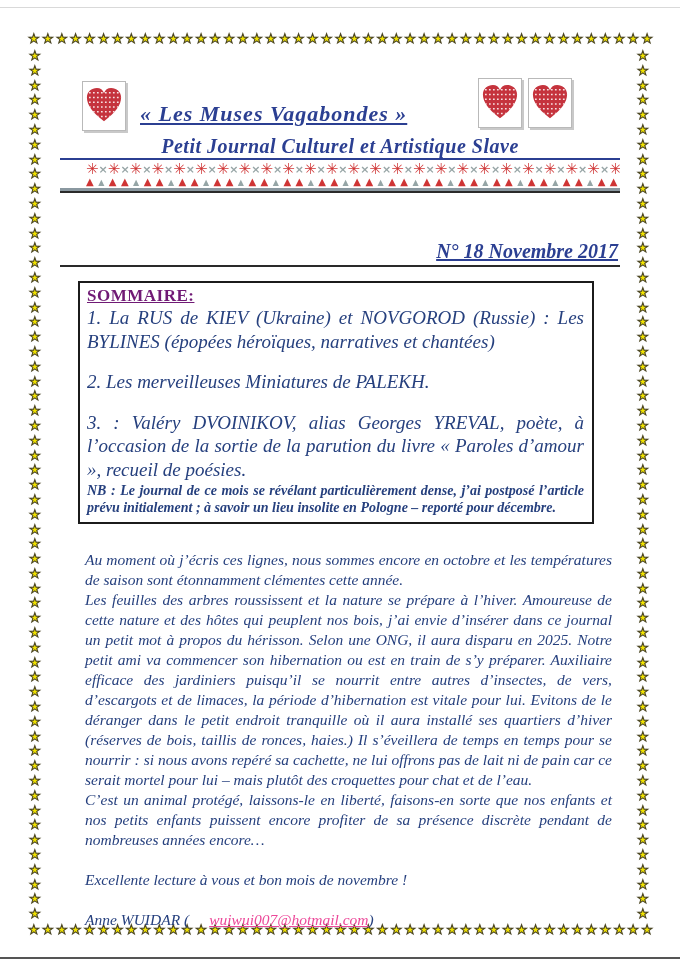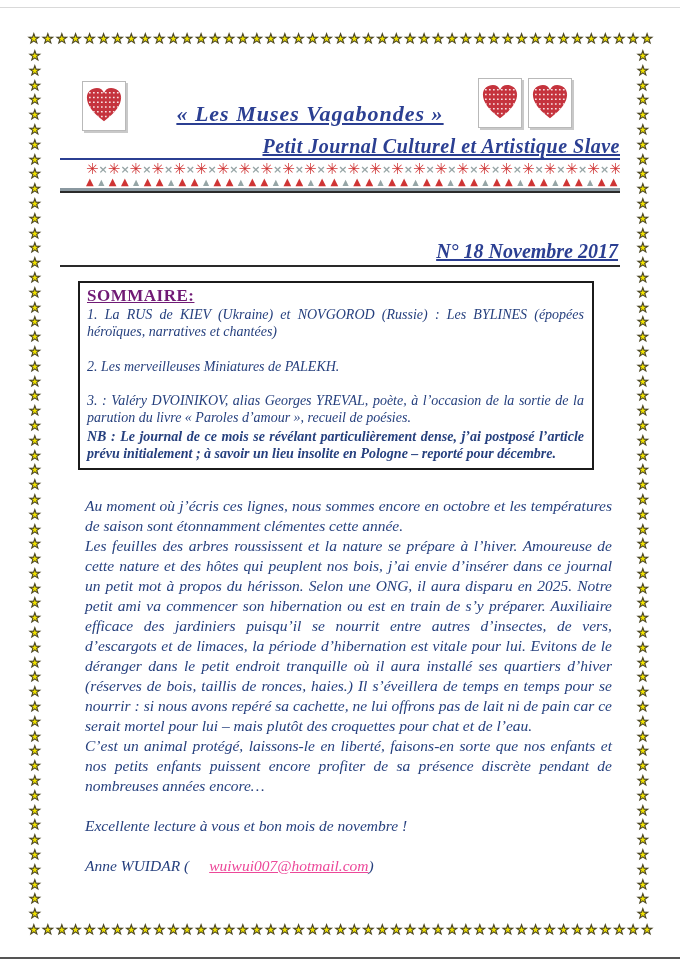--- a/index.html
+++ b/index.html
@@ -38,30 +38,30 @@
     border:1px solid #b9b9b9; box-shadow:2px 2px 0 #c9c9c9;
     display:flex; align-items:center; justify-content:center;
   }
   .heart-left  { left:22px; top:6px; }
   .heart-r1 { left:418px; top:3px; }
   .heart-r2 { left:468px; top:3px; }
 
   
   .title {
     margin:26px 140px 0 80px;
-    text-align:center;
+    text-align:left;
     font-size:22px; font-weight:bold; font-style:italic;
     color:#2b3f92; text-decoration:underline;
     letter-spacing:1px; white-space:nowrap;
   }
   .subtitle-row { border-bottom:2px solid #2b3f92; padding-top:8px; }
   .subtitle {
-    display:block; text-align:right;
+    display:block; text-align:center;
     font-size:20px; font-weight:bold; font-style:italic;
-    color:#2b3f92; letter-spacing:.5px; white-space:nowrap;text-decoration:underline;
+    color:#2b3f92; letter-spacing:.5px; white-space:nowrap;
   }
 
   
   .band { padding:1px 0 0 26px; border-bottom:3px solid #8a98a0; overflow:hidden; }
   .band-row1 { display:flex; align-items:center; justify-content:space-between;
                width:532px; height:16px; }
   .flower { font-family:"DejaVu Sans",sans-serif; color:#cf3434; font-size:15px; line-height:15px; }
   .bx { font-family:"DejaVu Sans",sans-serif; color:#97a5a6; font-size:11px; line-height:11px; font-weight:bold; }
   .band-row2 { display:flex; justify-content:space-between; width:532px; height:11px; overflow:hidden; }
   .tri { font-family:"DejaVu Sans",sans-serif; color:#cf3434; font-size:10px; line-height:10px; }
@@ -78,21 +78,21 @@
   
   .sommaire {
     margin:14px 26px 0 18px; border:2px solid #1b1b1b;
     padding:3px 8px 6px 7px; color:#26407e;
   }
   .sommaire-heading {
     font-size:17px; font-weight:bold; text-decoration:underline;
     color:#701a75; letter-spacing:.5px;
   }
   .sommaire-item {
-    font-size:14px; font-style:italic; font-weight:500;
+    font-size:19px; font-style:italic; font-weight:500;
     line-height:1.24; text-align:justify; margin-top:0;
   }
   .sommaire-item + .sommaire-item { margin-top:17px; }
   .sommaire-nb {
     font-size:14px; font-style:italic; font-weight:bold;
     line-height:1.22; text-align:justify; margin-top:1px;
   }
 
   
   .letter {

